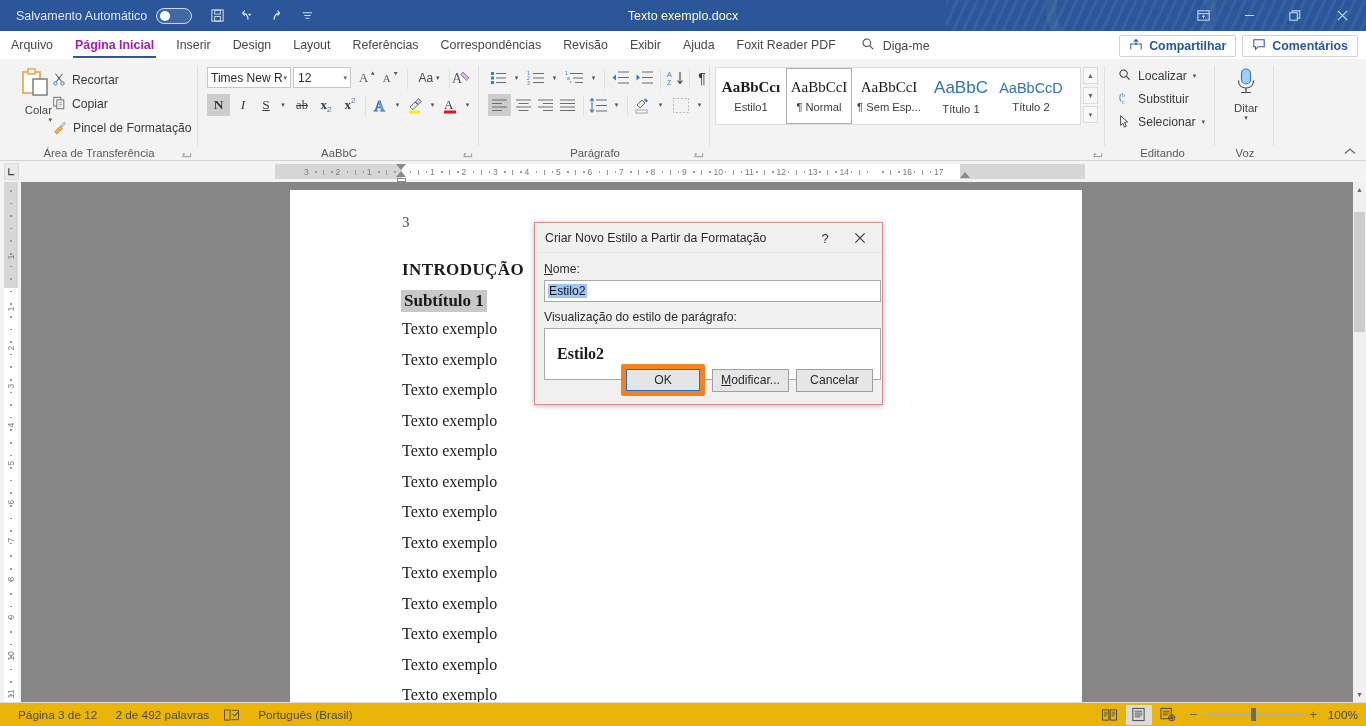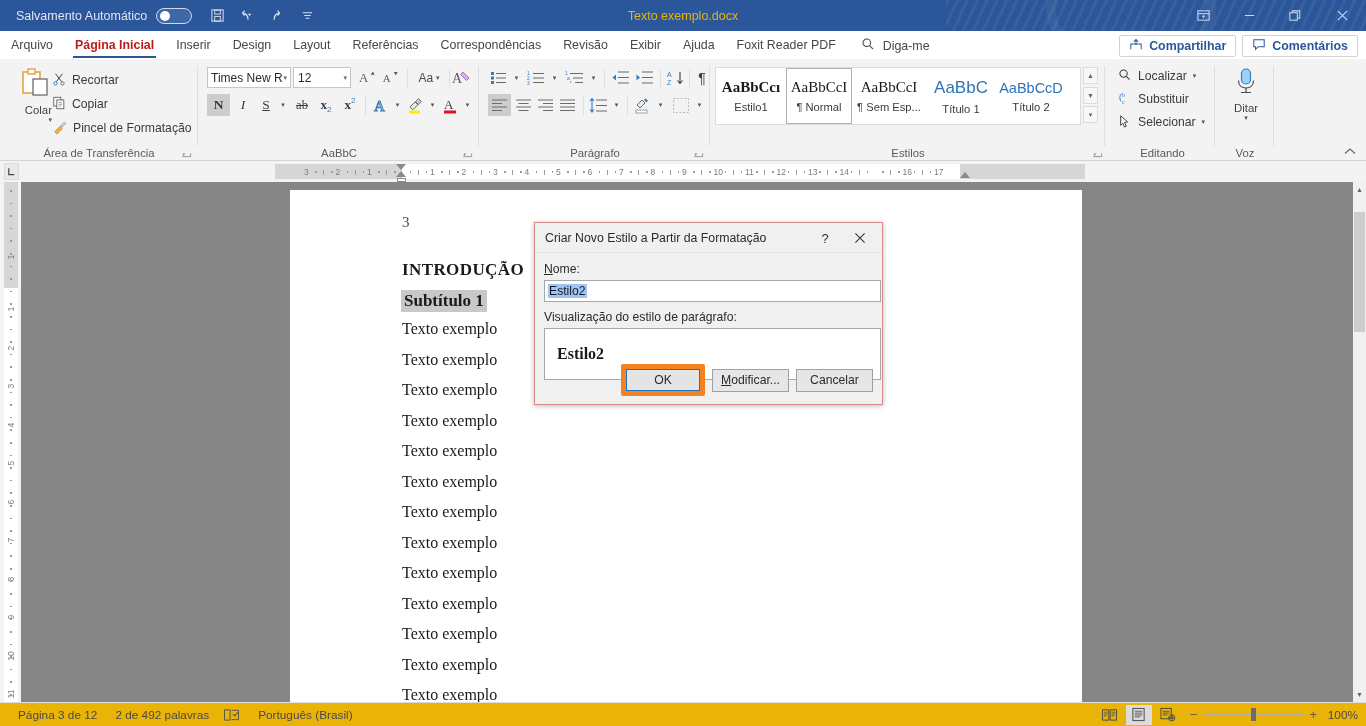--- a/index.html
+++ b/index.html
@@ -44,38 +44,38 @@
     width:10px; height:10px; border-radius:50%; background:#fff;
   }
   .qa{ display:flex; align-items:center; gap:3px; margin-left:12px; z-index:3;}
   .qa-btn{
     width:27px; height:24px; display:flex; align-items:center; justify-content:center;
     color:#d3ddee;
   }
   .qa-btn svg{ display:block; }
   .tb-title{
     position:absolute; left:0; right:0; text-align:center;
-    font-size:12.5px; color:#eab308; z-index:2;
+    font-size:12.5px; color:#fef9c3; z-index:2;
   }
   .wincontrols{ position:absolute; right:0; top:0; display:flex; z-index:3; }
   .wc{ width:46px; height:31px; display:flex; align-items:center; justify-content:center; color:#cbd7ea;}
   .wc.close{ width:48px; }
   .wc svg{ display:block; }
 
   
   .tabstrip{
     position:absolute; left:0; top:31px; width:1366px; height:28px;
     background:#fff; display:flex; align-items:flex-end;
   }
   .tab{
     padding:0 11px; height:27px; line-height:27px;
     font-size:12.4px; color:#44474b; white-space:nowrap;
     position:relative;
   }
-  .tab.active{ color:#b91c1c; font-weight:bold; }
+  .tab.active{ color:#a21caf; font-weight:bold; }
   .tab.active::after{
     content:""; position:absolute; left:9px; right:9px; bottom:1px; height:2.4px;
     background:#2b579a;
   }
   .tellme{
     display:flex; align-items:center; gap:8px; height:27px;
     margin-left:14px; font-size:12.4px; color:#44474b;
   }
   .tr-btns{ position:absolute; right:8px; bottom:2px; display:flex; gap:6px; }
   .tr-btn{
@@ -706,21 +706,20 @@
       <div class="stylebox" style="left:282px; top:0;">
         <span class="style-prev" style="font-size:14.5px; color:#2e74b5; font-family:'Liberation Sans',sans-serif;">AaBbCcD</span>
         <span class="style-name">Título 2</span>
       </div>
     </div>
     <div class="gal-scroll" style="left:372px;">
       <div class="gs">▲</div>
       <div class="gs">▼</div>
       <div class="gs">▾</div>
     </div>
-    <div class="group-label">Estilos</div>
     <div class="dialog-launcher" style="right:2px;">
       <svg width="11" height="11" viewBox="0 0 12 12">
           <path d="M1.5 10.5h9V7" stroke="#8c8c8c" stroke-width="1" fill="none"></path>
           <path d="M2 10l3-3H2z" fill="#8c8c8c"></path>
         </svg>
     </div>
     <div class="group-sep" style="right:0;"></div>
   </div>
 
   <div class="group" style="left:1216px; width:58px;">

